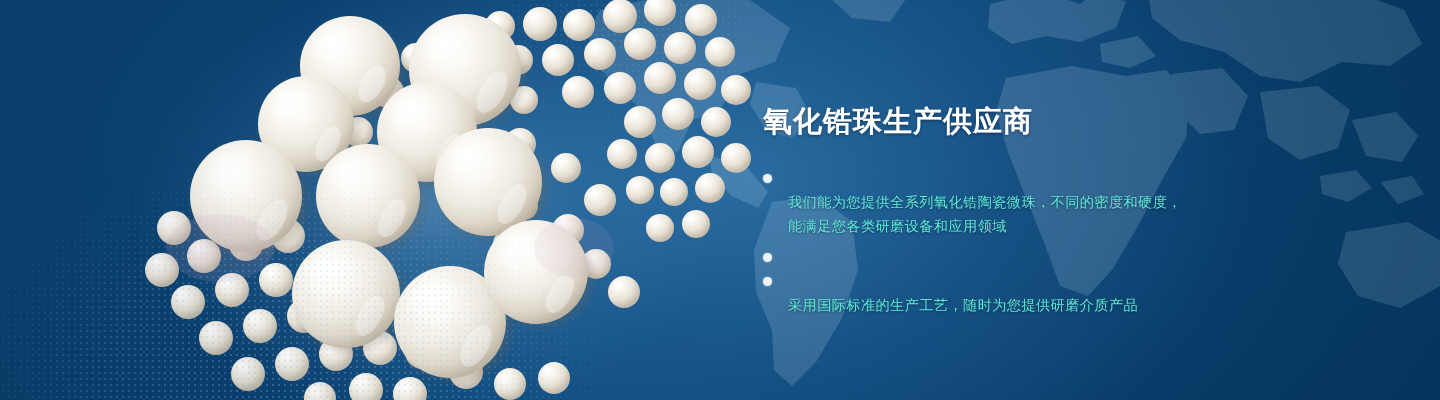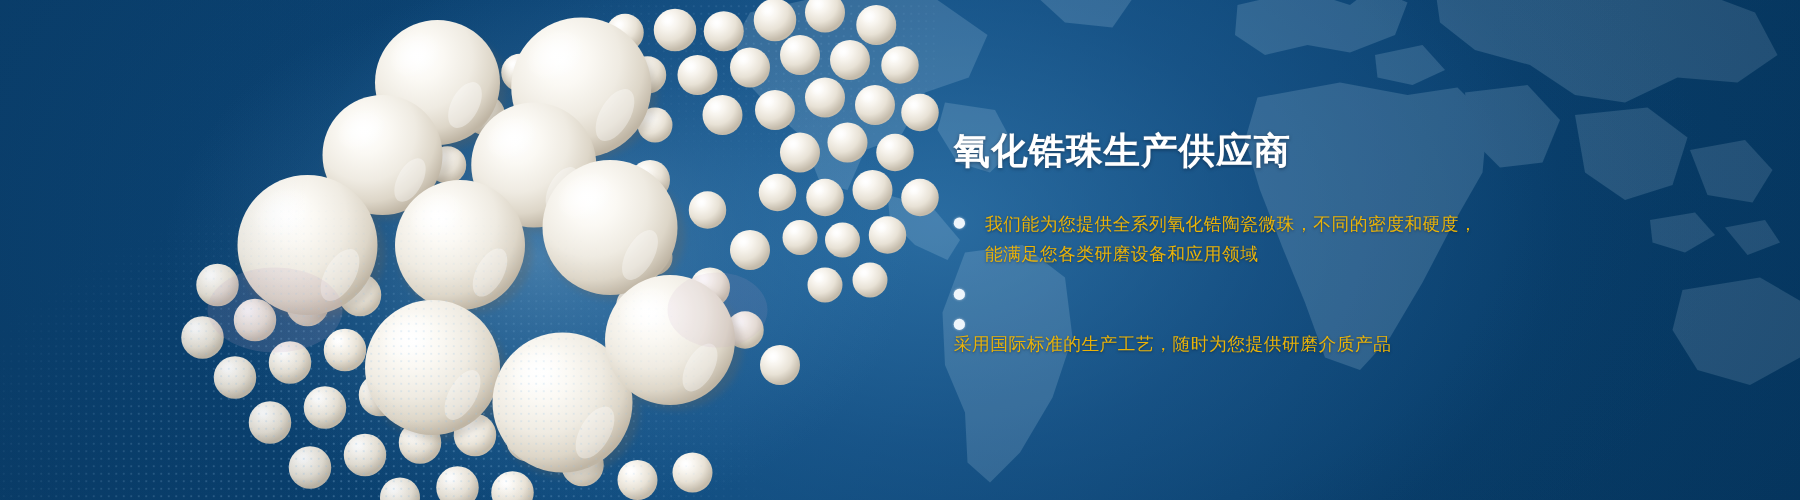--- a/index.html
+++ b/index.html
@@ -96,37 +96,38 @@
     text-shadow:0 1px 3px rgba(0,18,40,0.55), 0 0 1px rgba(255,255,255,0.35);
     line-height:1.2;
     white-space:nowrap;
   }
   .bullets { margin-top:29px; }
   .bullet {
     display:flex;
     align-items:flex-start;
     margin-bottom:9px;
   }
-  .bullet:last-child { margin-bottom:0;flex-direction:column; }
+  .bullet:last-child { margin-bottom:0; }
   .dot {
     flex:0 0 auto;
     width:9px; height:9px;
     border-radius:50%;
     background:#eef5fb;
     box-shadow:0 0 2px rgba(255,255,255,0.6);
     margin-top:6px;
     margin-right:16px;
   }
   .btext {
     font-size:14.2px;
     line-height:24px;
-    color:#eab308;
+    color:#5eead4;
     letter-spacing:0.4px;
     text-shadow:0 1px 2px rgba(0,20,44,0.5);
     white-space:pre-line;
+    margin-top:22px;
   }
 </style>
 </head>
 <body>
 
 <div id="banner">
 
   <div class="bg-base"></div>
 
   <div class="worldmap">

